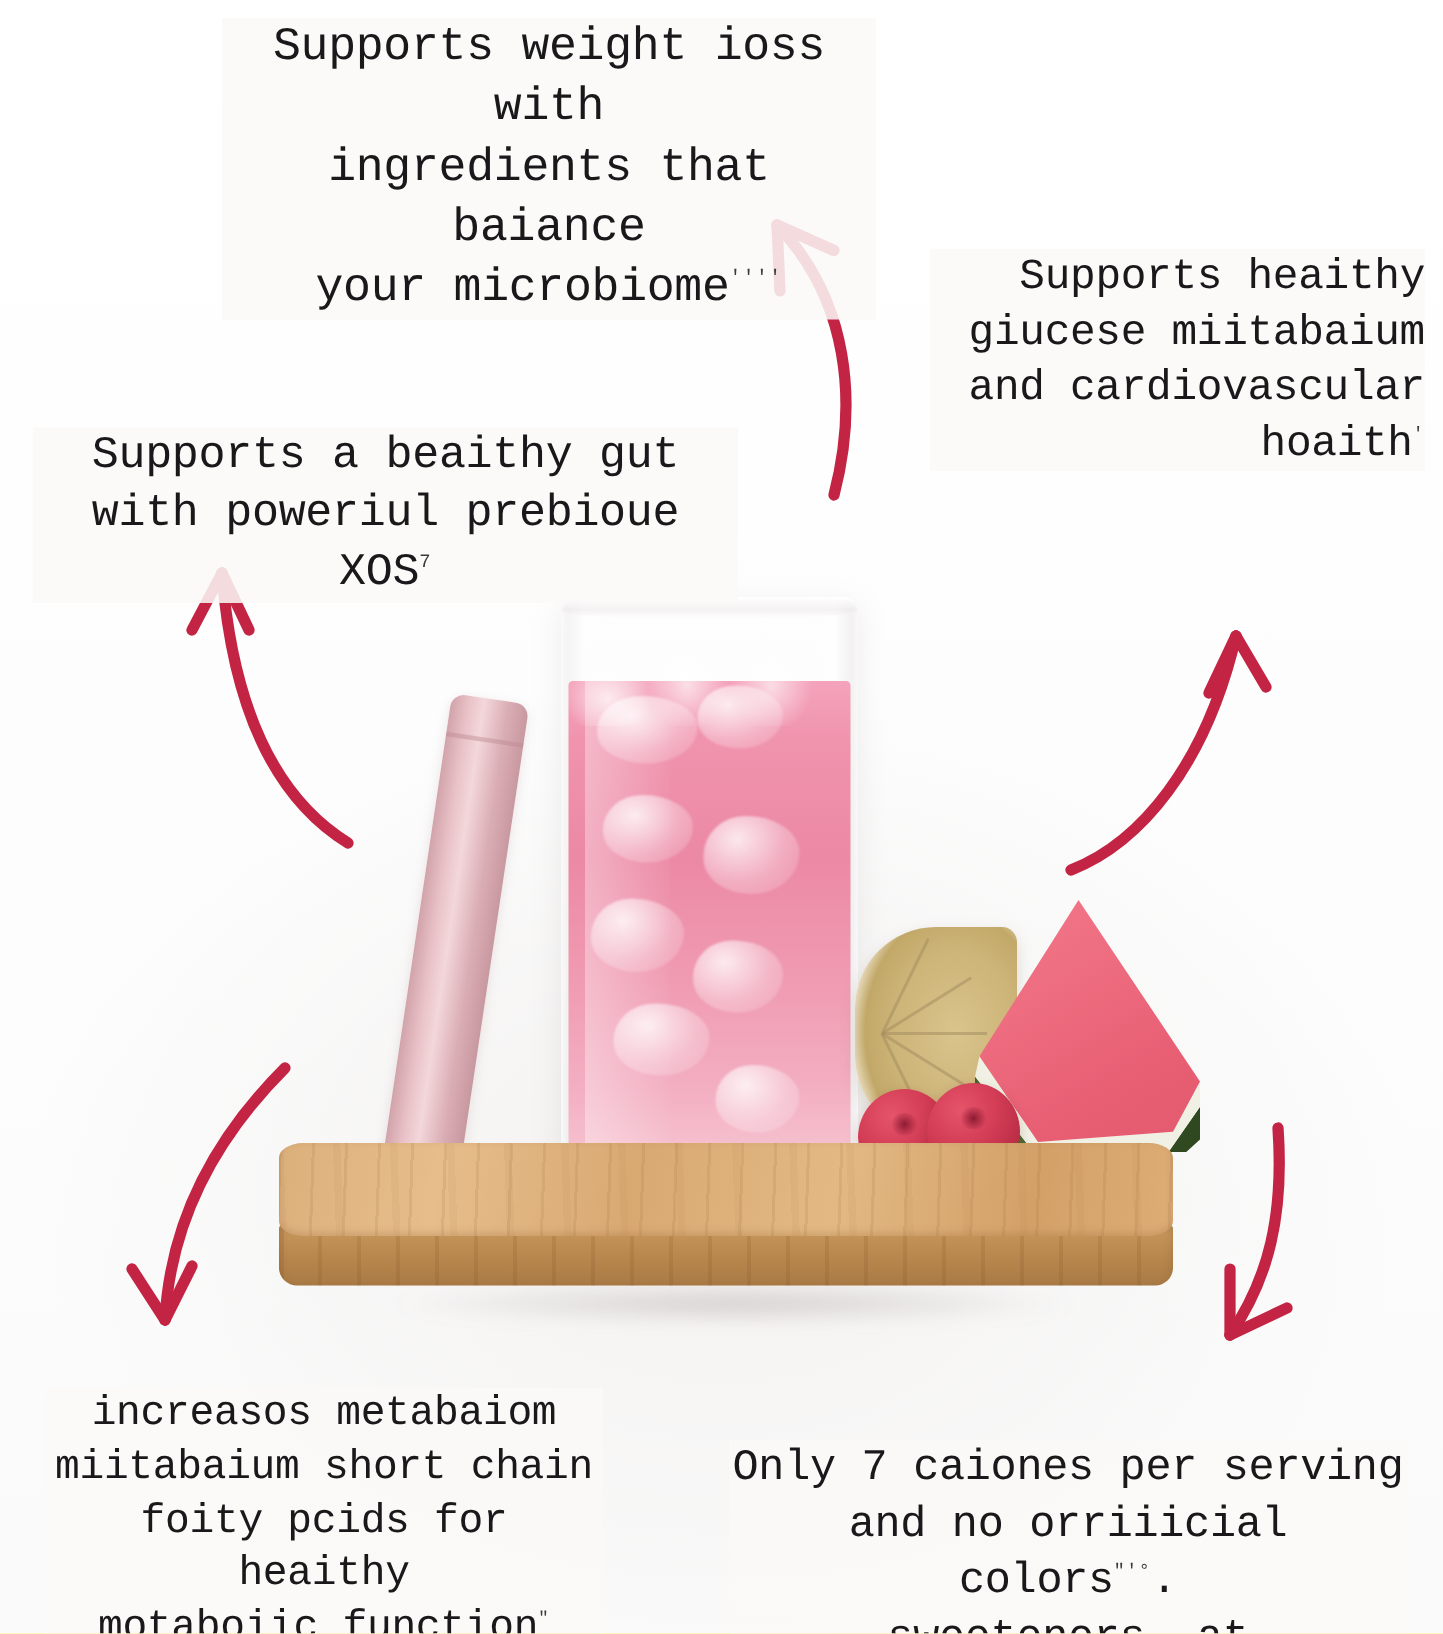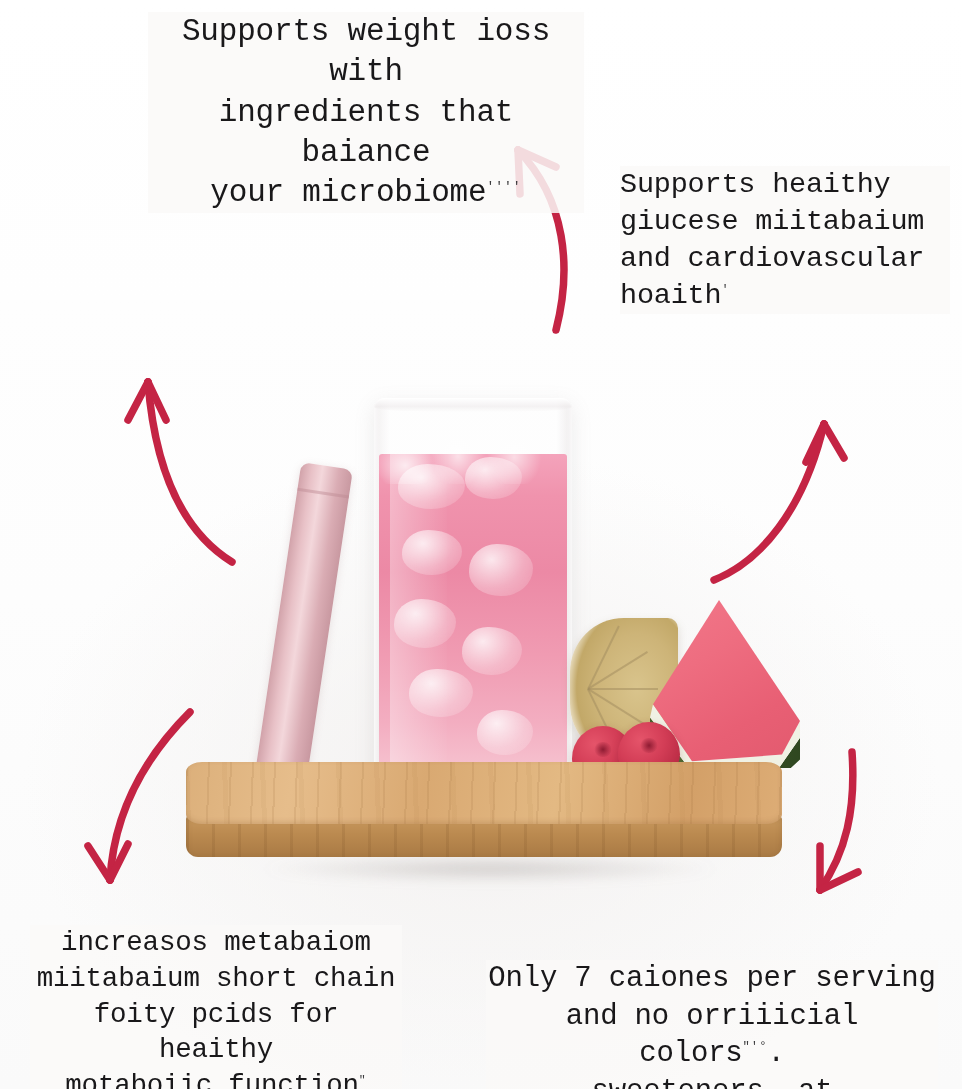--- a/index.html
+++ b/index.html
@@ -43,21 +43,21 @@
     vertical-align: super;
     letter-spacing: 1px;
     color: #3a3a3c;
   }
   #claim-top {
     left: 148px; top: 12px; width: 436px;
     font-size: 31px; text-align: center;
   }
   #claim-right-top {
     left: 620px; top: 166px; width: 330px;
-    font-size: 28.5px; text-align: left;
+    font-size: 28.5px; text-align: right;
   }
   #claim-left-top {
     left: 22px; top: 285px; width: 470px;
     font-size: 30px; text-align: center;
   }
   #claim-bottom-left {
     left: 30px; top: 925px; width: 372px;
     font-size: 27.5px; text-align: center;
   }
   #claim-bottom-right {
@@ -363,20 +363,22 @@
 
   <div class="claim" id="claim-top"><span>Supports weight ioss with
 ingredients that baiance
 your microbiome</span><sup>''''</sup></div>
 
   <div class="claim" id="claim-right-top"><span>Supports heaithy
 giucese miitabaium
 and cardiovascular
 hoaith</span><sup>'</sup></div>
 
+  <div class="claim" id="claim-left-top"><span>Supports a beaithy gut
+with poweriul prebioue XOS</span><sup>7</sup></div>
 
   <div class="claim" id="claim-bottom-left"><span>increasos metabaiom
 miitabaium short chain
 foity pcids for heaithy
 motaboiic function</span><sup>"</sup></div>
 
   <div class="claim" id="claim-bottom-right"><span>Only 7 caiones per serving
 and no orriiicial colors</span><sup>"'°</sup><span>.
 sweeteners. at preservabives</span></div>
 

